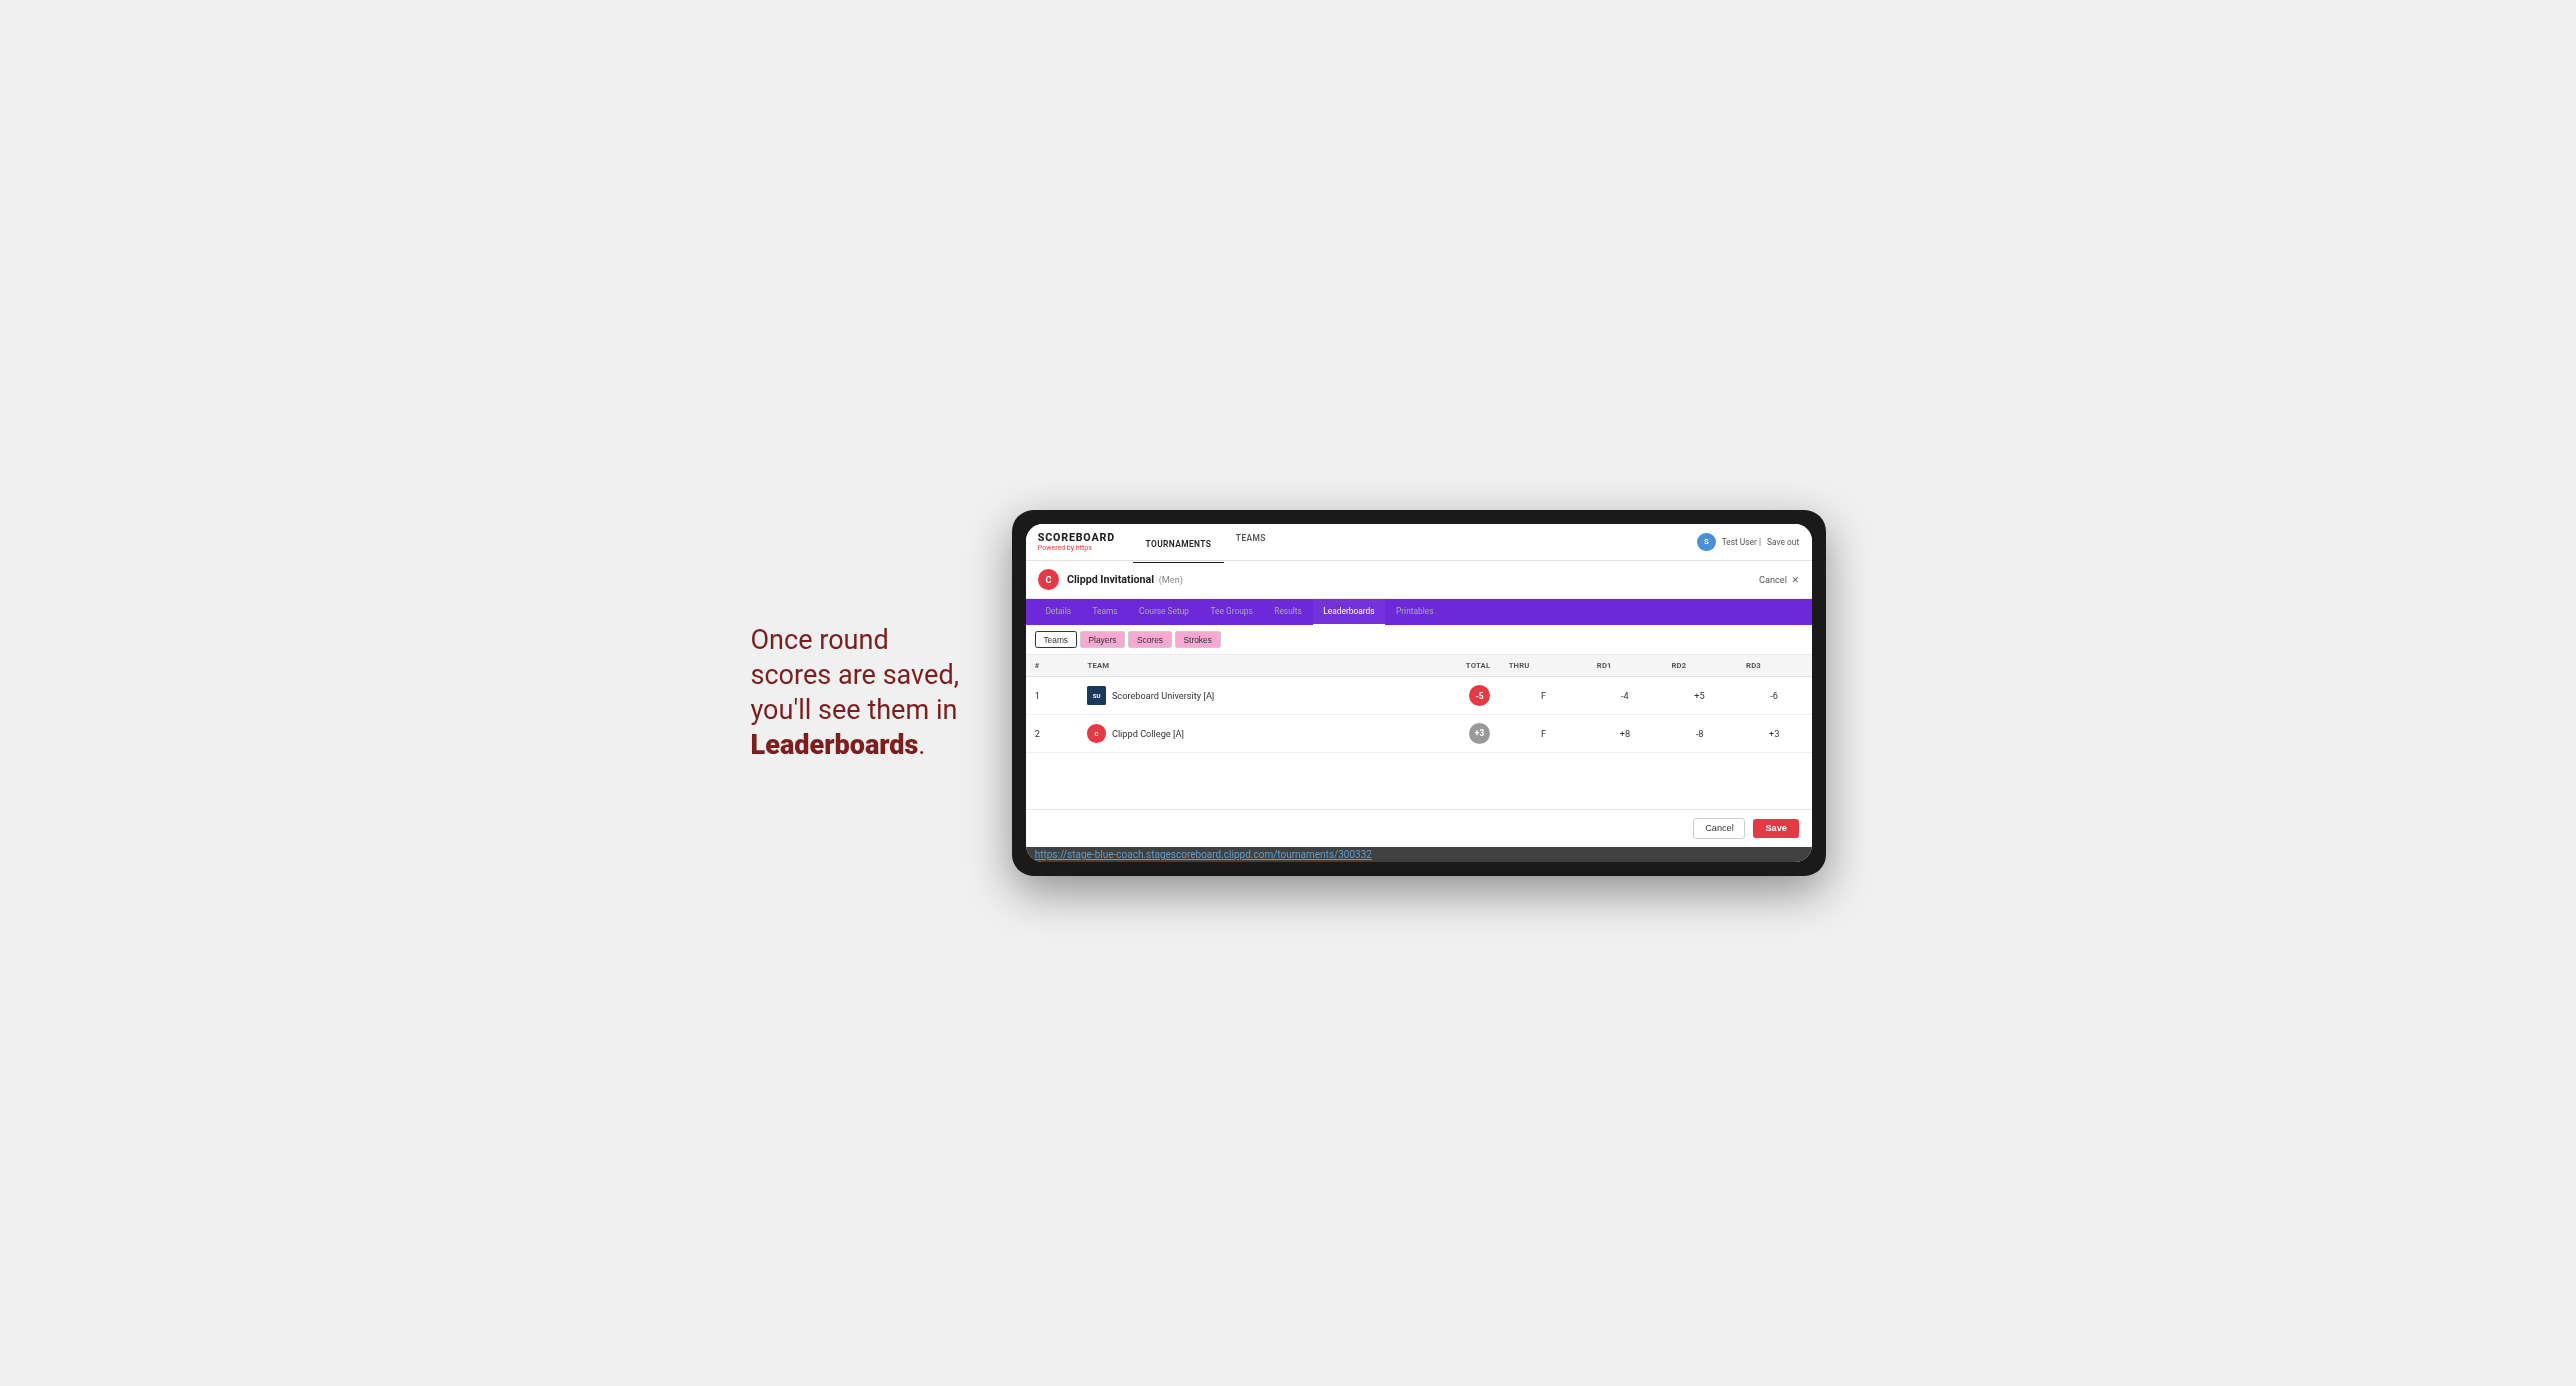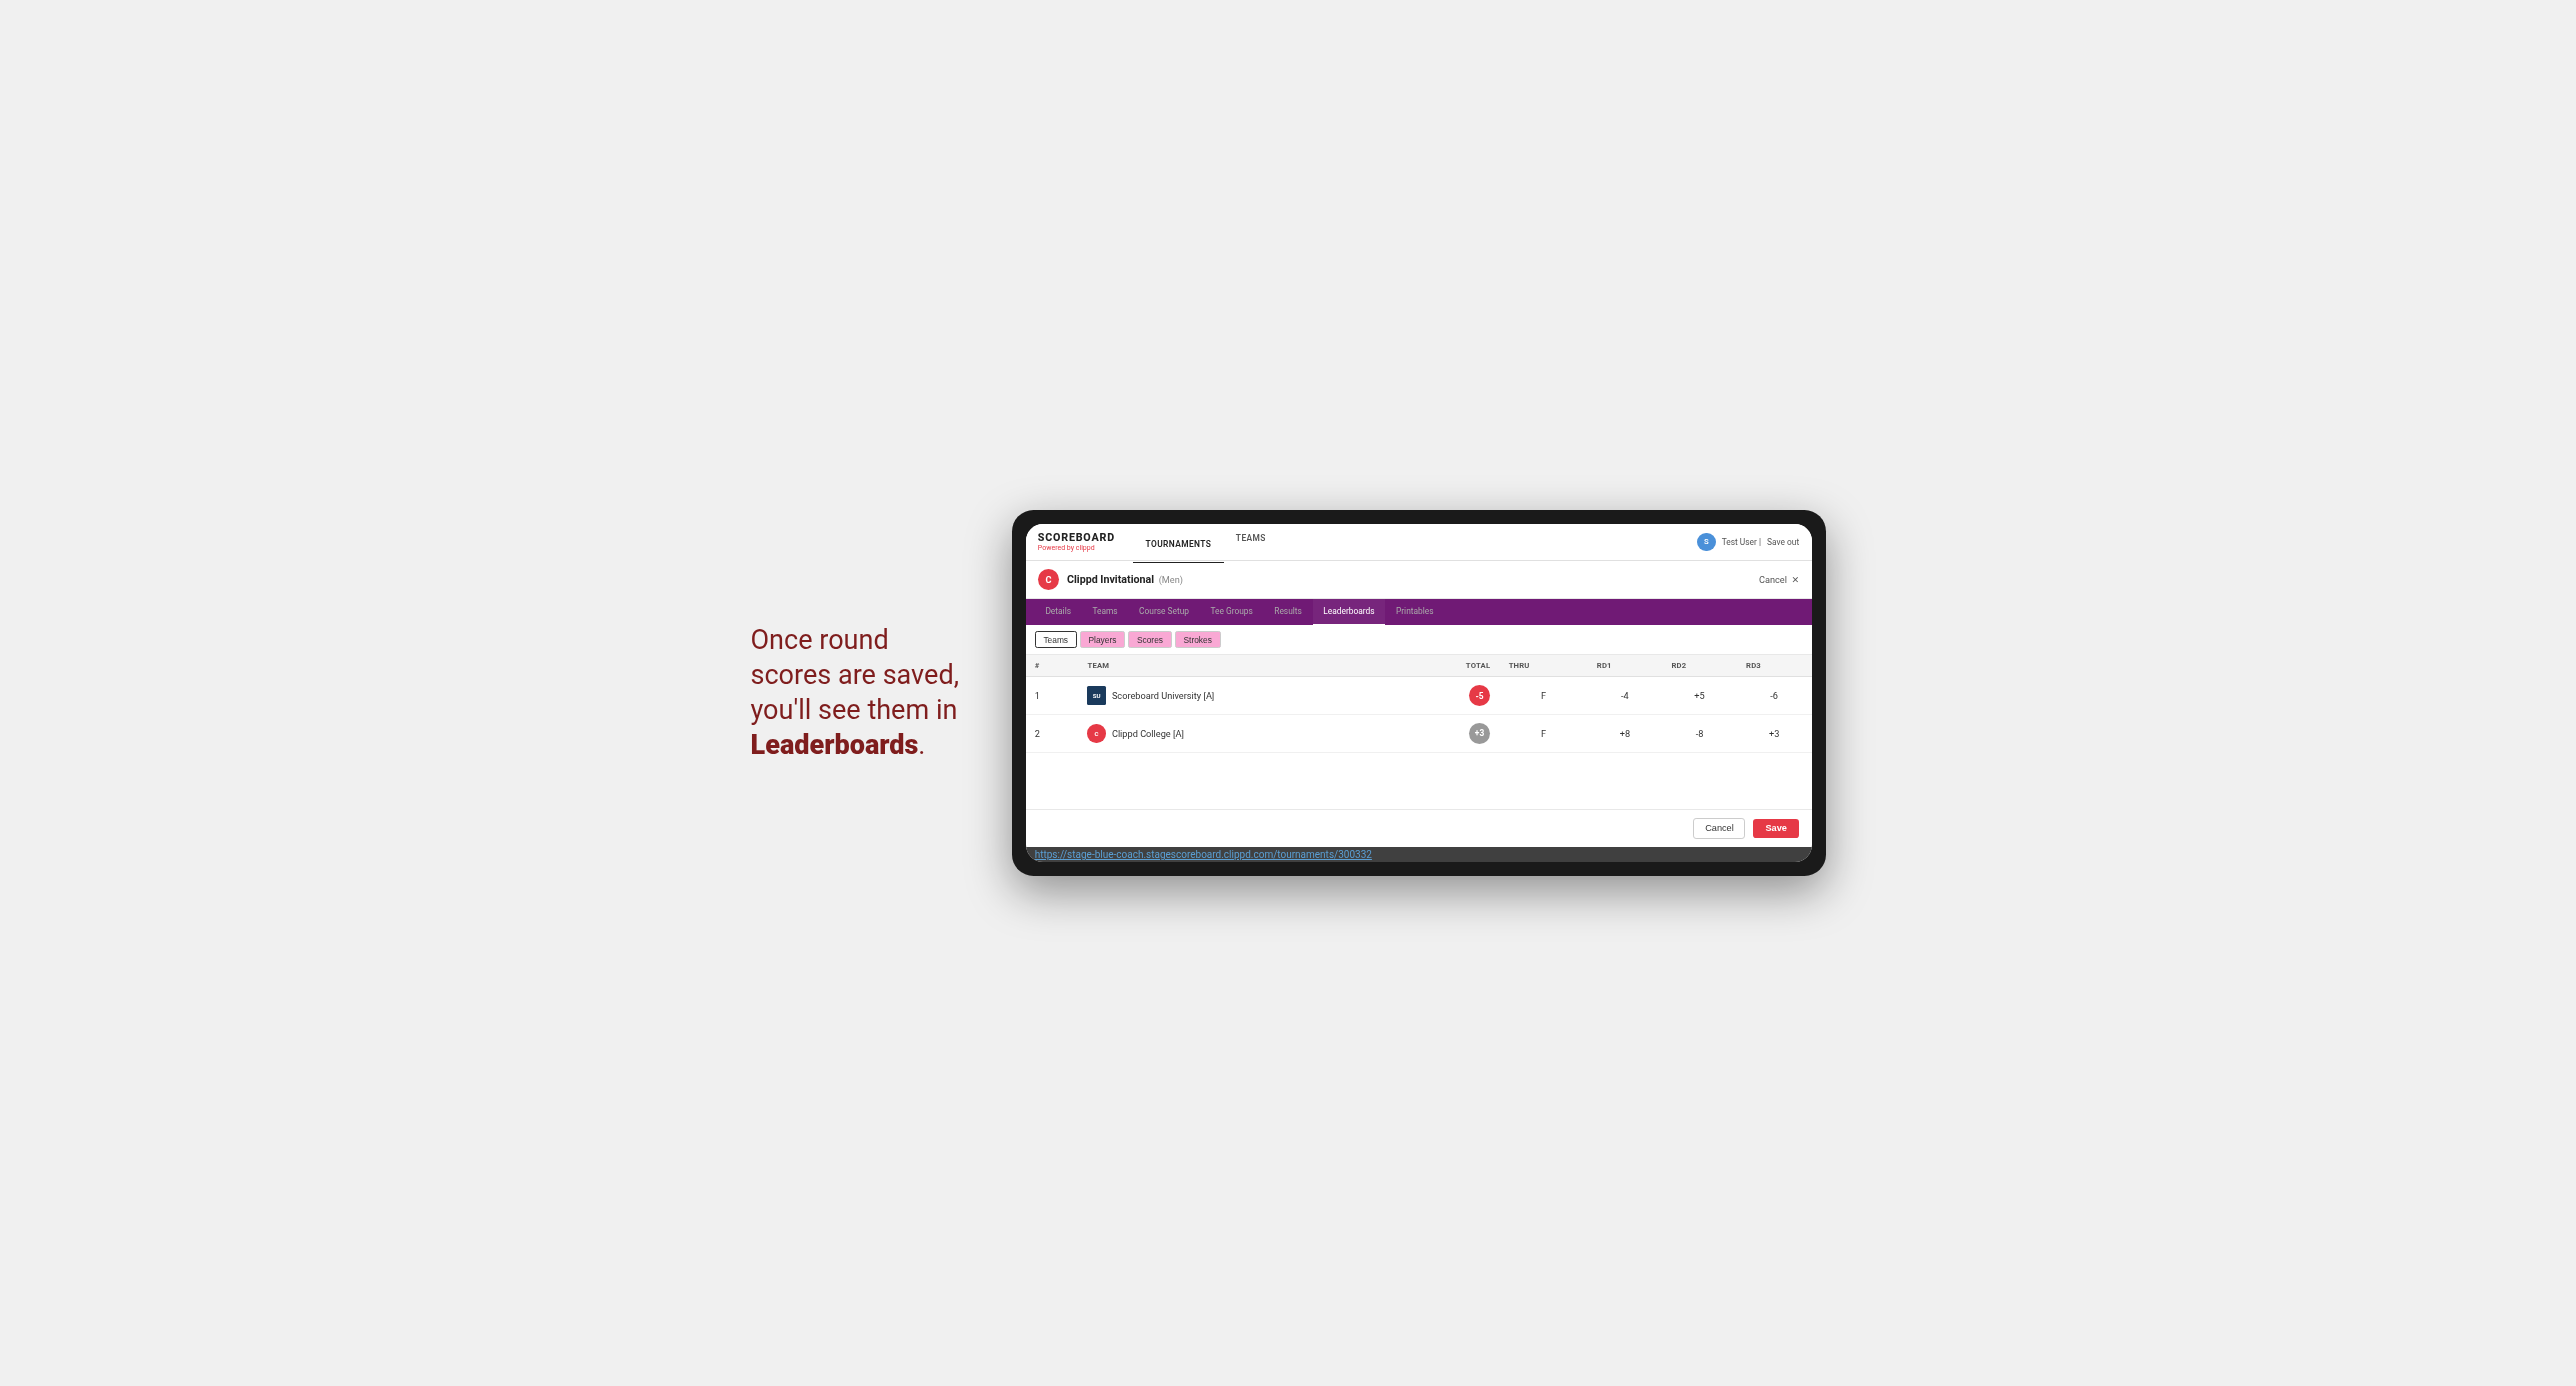--- a/index.html
+++ b/index.html
@@ -174,21 +174,21 @@
       display: flex;
       align-items: center;
       gap: 4.6px;
       font-size: 9.2px;
       color: #555;
       cursor: pointer;
     }
 
     
     .sub-nav {
-      background: #701a75;
+      background: #6d28d9;
       display: flex;
       padding: 0 9.2px;
       text-align: center;
     }
 
     .sub-nav-tab {
       padding: 7.7px 10.7px;
       font-size: 8.4px;
       color: #aaa;
       cursor: pointer;
@@ -366,21 +366,21 @@
     <strong>Leaderboards</strong><span>.</span>
   </div>
 
   <div class="tablet">
     <div class="tablet-screen">
 
       <div class="top-nav">
         <div class="logo-area">
           <span class="logo-title">SCOREBOARD</span>
           <span class="logo-subtitle">
-            <span>Powered by </span><span style="color:#e63946">clippd</span>
+            <span>Powered by </span><span style="color:#e63946">https</span>
           </span>
         </div>
         <div class="nav-links">
           <div class="nav-link active">TOURNAMENTS</div>
           <div class="nav-link">TEAMS</div>
         </div>
         <div class="nav-right">
           <div class="user-avatar">S</div>
           <span>Test User |</span>
           <span class="sign-out-link">Save out</span>

